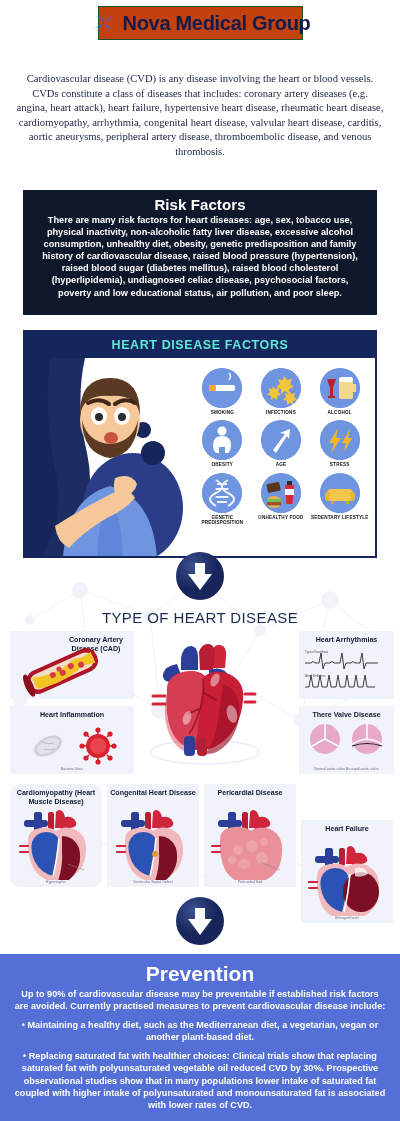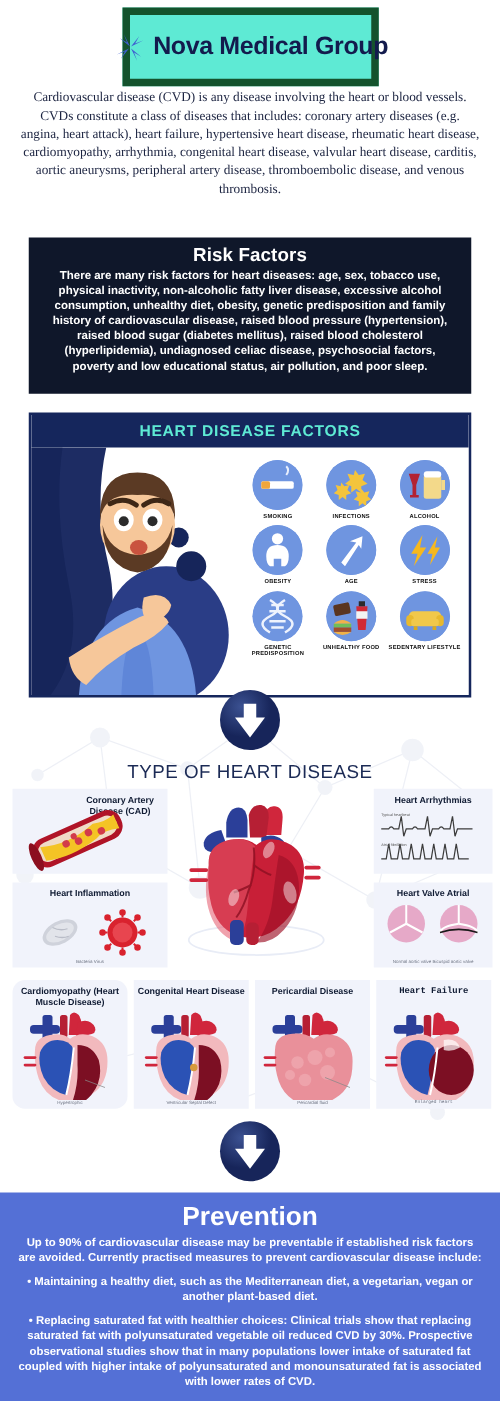--- a/index.html
+++ b/index.html
@@ -10,22 +10,22 @@
     font-family: "Liberation Sans", sans-serif;
     overflow: hidden;
   }
   .page { position: relative; width: 400px; height: 1121px; background:#fff; }
 
   
   .bgnet { position:absolute; left:0; top:560px; width:400px; height:400px; opacity:.55; pointer-events:none; }
 
   
   .logo-box {
-    position:absolute; left:98px; top:6px; width:205px; height:63px;
-    border:6px solid #14532d; background:#5eead4;
+    position:absolute; left:98px; top:6px; width:205px; height:34px;
+    border:1px solid #14532d; background:#c2410c;
     display:flex; align-items:center; justify-content:center; gap:6px;
   }
   .logo-mark { width:26px; height:26px; flex:none; }
   .logo-text { font-size:20px; font-weight:700; color:#131b4d; letter-spacing:-.3px; white-space:nowrap; }
 
   
   .intro {
     position:absolute; left:16px; top:72px; width:368px;
     font-size:10.6px; line-height:14.6px; color:#1b2340; text-align:center;font-family:Liberation Serif, serif;
   }
@@ -83,21 +83,21 @@
   }
   .card .art { position:absolute; left:0; right:0; }
 
   .c-cad   { left:10px;  top:631px; width:124px; height:68px; }
   .c-infl  { left:10px;  top:706px; width:124px; height:68px; }
   .c-arrh  { left:299px; top:631px; width:95px;  height:68px; }
   .c-valve { left:299px; top:706px; width:95px;  height:68px; }
   .c-cardio{ left:10px;  top:784px; width:92px;  height:103px;border-radius:10px; }
   .c-cong  { left:107px; top:784px; width:92px;  height:103px; }
   .c-peri  { left:204px; top:784px; width:92px;  height:103px; }
-  .c-fail  { left:301px; top:784px; width:92px;  height:103px;font-family:Liberation Mono, monospace; }
+  .c-fail  { left:301px; top:820px; width:92px;  height:103px; }
 
   .heart-center { position:absolute; left:137px; top:640px; width:136px; height:130px; }
 
   
   .prev {
     position:absolute; left:0; bottom:0; width:400px; height:167px;
     background:#5470d6; color:#fff; text-align:center; padding:8px 14px 10px;
   }
   .prev h2 { font-size:21px; font-weight:700; margin-bottom:2px; }
   .prev p { font-size:9.1px; line-height:12.1px; font-weight:600; }
@@ -381,21 +381,21 @@
       <g stroke="#3c3c3c" stroke-width="1" fill="none">
         <path d="M6 18 h6 q2 -3 4 0 h4 l2 -10 l2 16 l2 -6 h5 q2 -3 4 0 h6 l2 -10 l2 16 l2 -6 h5 q2 -3 4 0 h5 l2 -10 l2 16 l2 -6 h12"></path>
         <path d="M6 42 h4 l2 -12 l2 12 h5 l2 -12 l2 12 h5 l2 -12 l2 12 h5 l2 -12 l2 12 h5 l2 -12 l2 12 h5 l2 -12 l2 12 h5 l2 -12 l2 12 h8"></path>
       </g>
       <text x="6" y="8" font-size="3" fill="#555" font-family="'Liberation Sans', sans-serif">Typical heartbeat</text>
       <text x="6" y="32" font-size="3" fill="#555" font-family="'Liberation Sans', sans-serif">Atrial fibrillation</text>
     </svg>
   </div>
 
   <div class="card c-valve">
-    <div class="ct">Heart Valve Atrial</div>
+    <div class="ct">There Valve Disease</div>
     <svg class="art" viewBox="0 0 95 40" style="top:14px;height:40px;">
       <circle cx="26" cy="19" r="15" fill="#e6a9c8"></circle>
       <g stroke="#fff" stroke-width="1.6" fill="none">
         <path d="M26 19 v-15"></path>
           <path d="M26 19 l13 7"></path>
           <path d="M26 19 l-13 7"></path>
       </g>
       <circle cx="68" cy="19" r="15" fill="#e6a9c8"></circle>
       <g stroke="#fff" stroke-width="1.6" fill="none">
         <path d="M68 19 v-15"></path>

